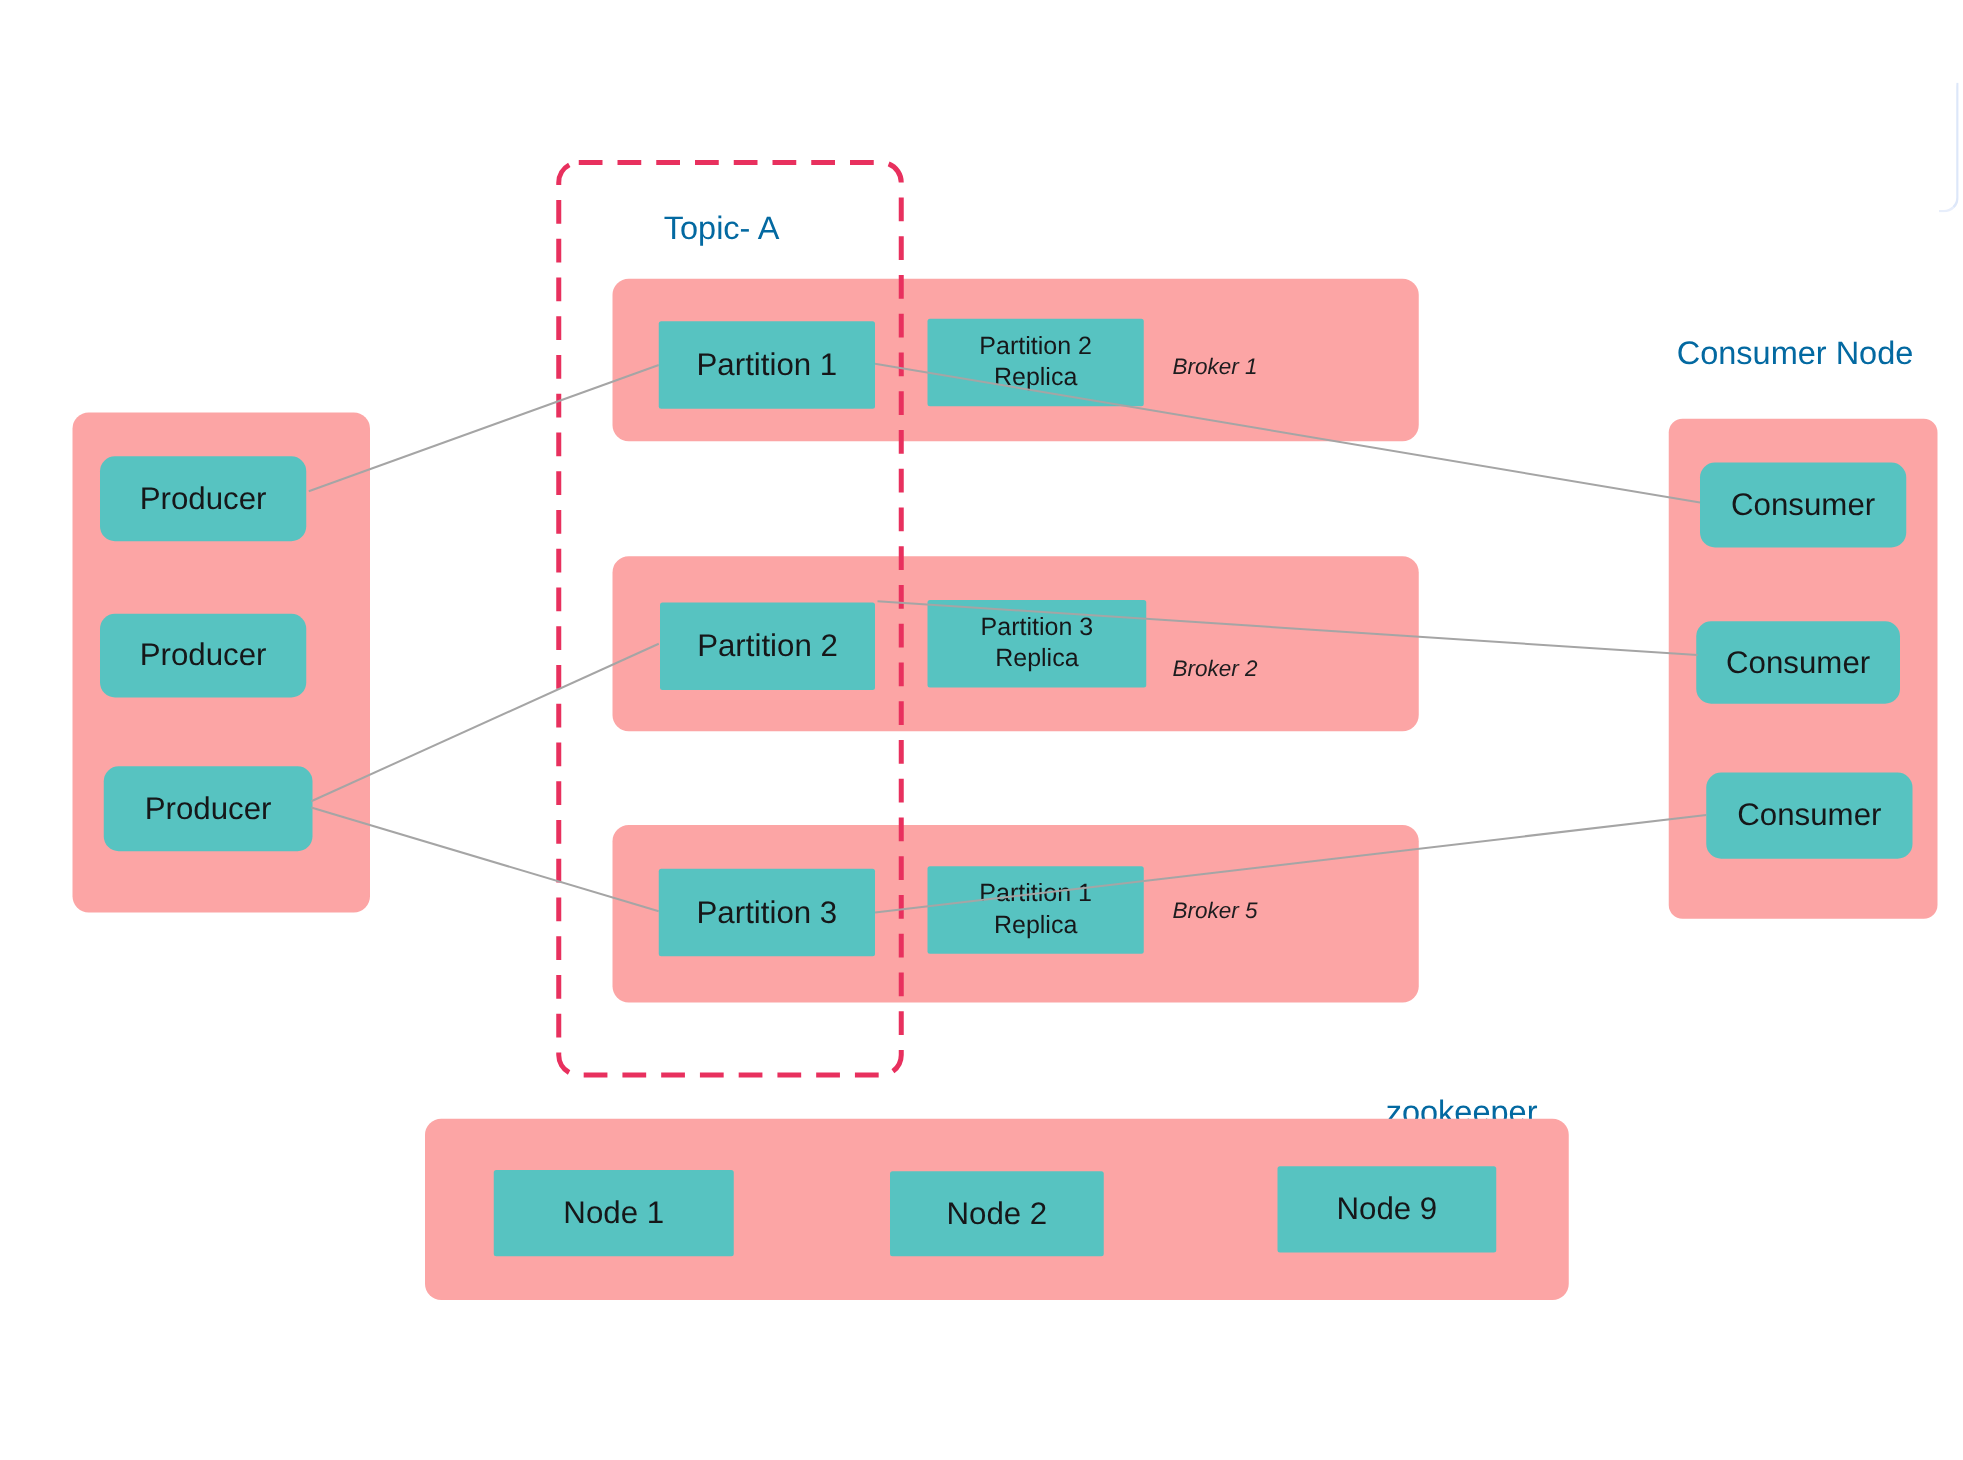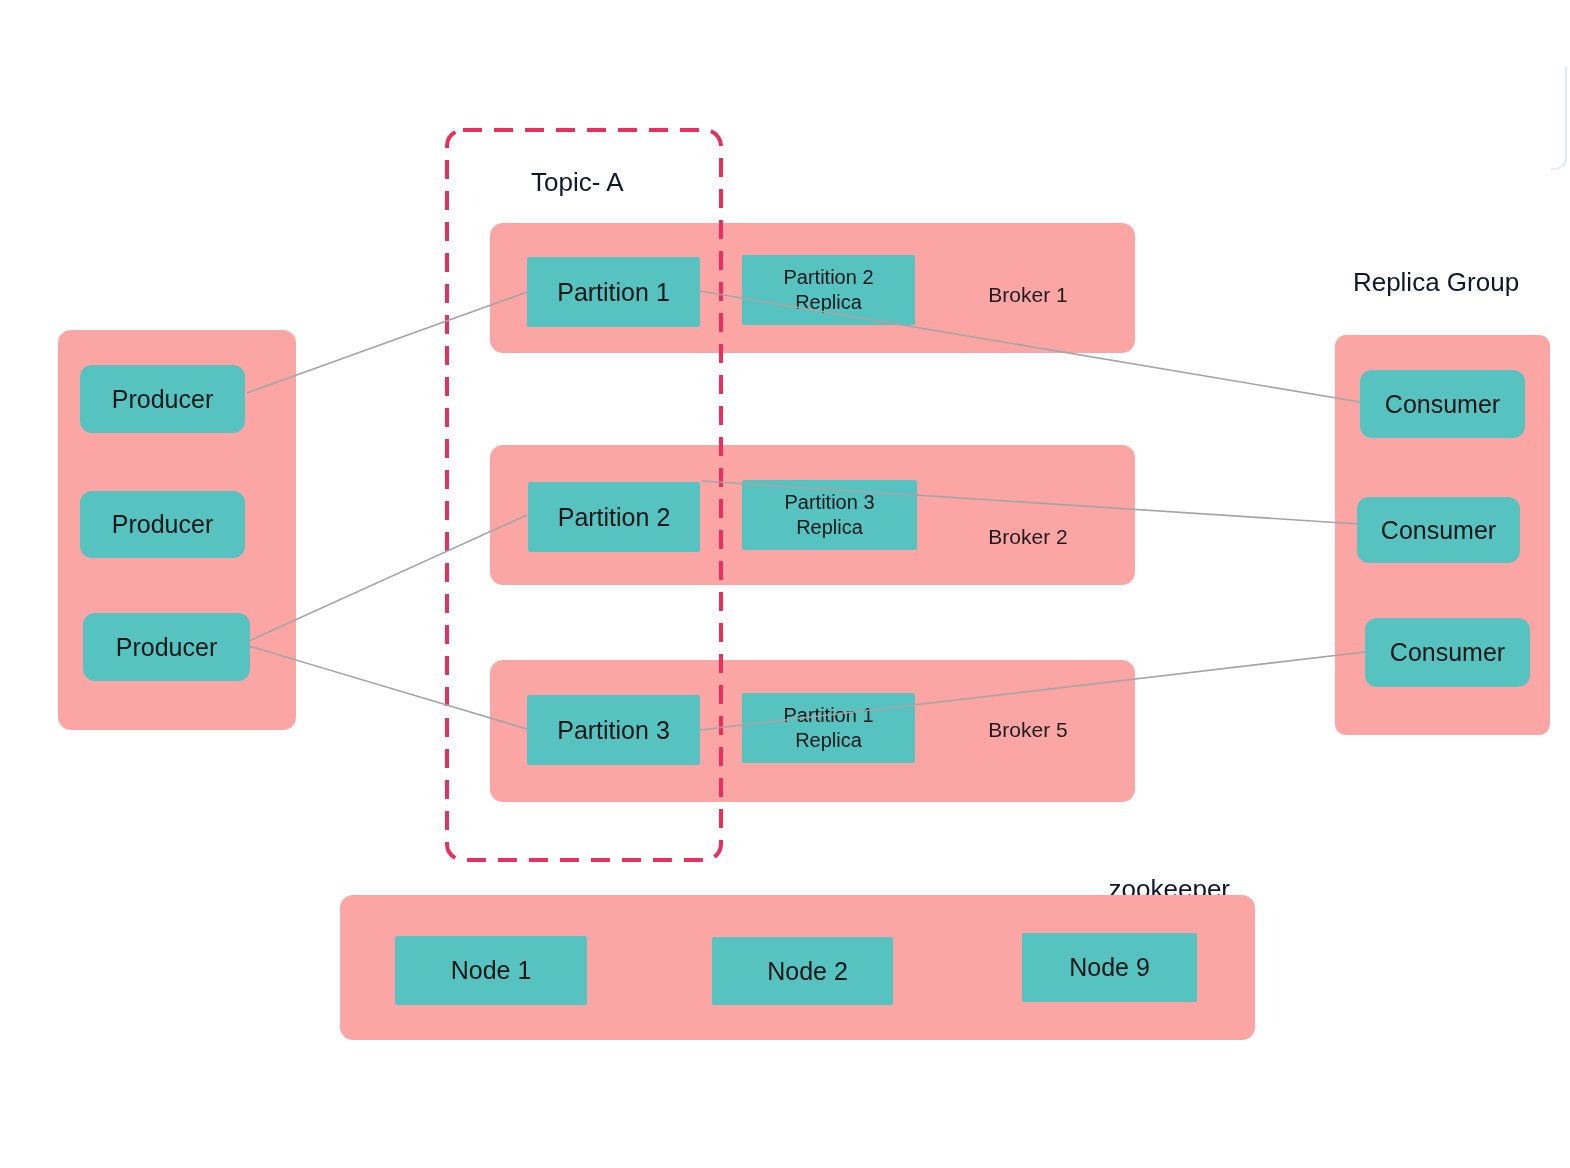--- a/index.html
+++ b/index.html
@@ -23,27 +23,27 @@
     font-size:25px;color:#161719;
     text-align:center;
   }
   .rounded{border-radius:12px;}
   .sq{border-radius:2px;}
   .replica{
     font-size:20px;line-height:25px;
   }
   .section-label{
     position:absolute;
-    font-size:26px;color:#0f172a;
+    font-size:26px;color:#0369a1;
     white-space:nowrap;
   }
   .broker-label{
     position:absolute;
-    font-size:21px;color:#1d1d1f;
-    width:180px;text-align:center;
+    font-size:18px;color:#1d1d1f;
+    width:180px;text-align:left;font-style:italic;
   }
   svg.overlay{
     position:absolute;left:0;top:0;
     pointer-events:none;
   }
   .corner-artifact{
     position:absolute;
     left:1551px;top:66px;width:14px;height:102px;
     border-right:2px solid #dde7f9;
     border-bottom:2px solid #e7eefb;
@@ -103,39 +103,39 @@
     </div>
     <div class="teal sq replica" style="left:252px;top:33px;width:173px;height:70px;">
       <span>
         <span>Partition 1</span><br>
         <span>Replica</span>
       </span>
     </div>
     <div class="broker-label" style="left:448px;top:58px;">Broker 5</div>
   </div>
 
-  <div class="section-label" style="left:1330px;top:267px;width:212px;text-align:center;">Replica Group</div>
+  <div class="section-label" style="left:1330px;top:267px;width:212px;text-align:center;">Consumer Node</div>
   <div class="container" style="left:1335px;top:335px;width:215px;height:400px;border-radius:11px;">
     <div class="teal rounded" style="left:25px;top:35px;width:165px;height:68px;">
       <span>Consumer</span>
     </div>
     <div class="teal rounded" style="left:22px;top:162px;width:163px;height:66px;">
       <span>Consumer</span>
     </div>
     <div class="teal rounded" style="left:30px;top:283px;width:165px;height:69px;">
       <span>Consumer</span>
     </div>
   </div>
 
   <div class="section-label" style="left:1030px;top:842px;width:200px;text-align:right;margin-top:32px;">zookeeper</div>
   <div class="container" style="left:340px;top:895px;width:915px;height:145px;">
     <div class="teal sq" style="left:55px;top:41px;width:192px;height:69px;">
       <span>Node 1</span>
     </div>
-    <div class="teal sq" style="left:372px;top:42px;width:171px;height:68px;padding-left:10px;">
+    <div class="teal sq" style="left:372px;top:42px;width:171px;height:68px;">
       <span>Node 2</span>
     </div>
     <div class="teal sq" style="left:682px;top:38px;width:175px;height:69px;">
       <span>Node 9</span>
     </div>
   </div>
 
   <svg class="overlay" width="1570" height="1168" viewBox="0 0 1570 1168">
     <rect x="447" y="130" width="274" height="730" rx="16" fill="none" stroke="#e8305e" stroke-width="4" stroke-dasharray="19 12"></rect>
     <g stroke="#a5a5a5" stroke-width="1.6">

